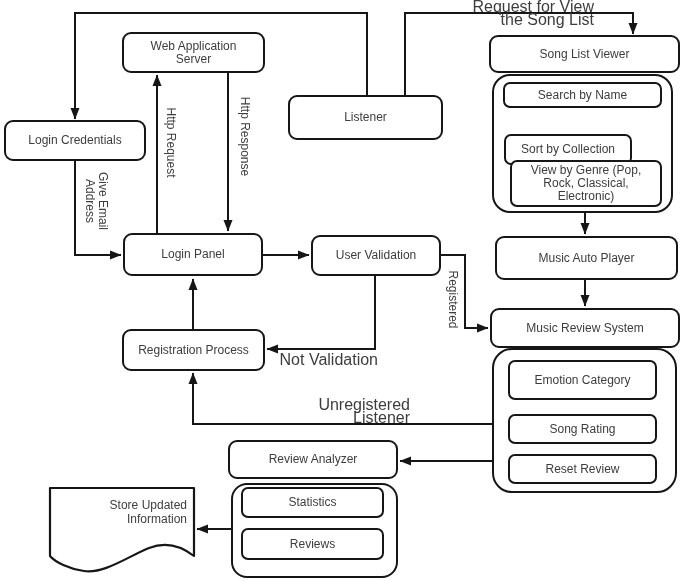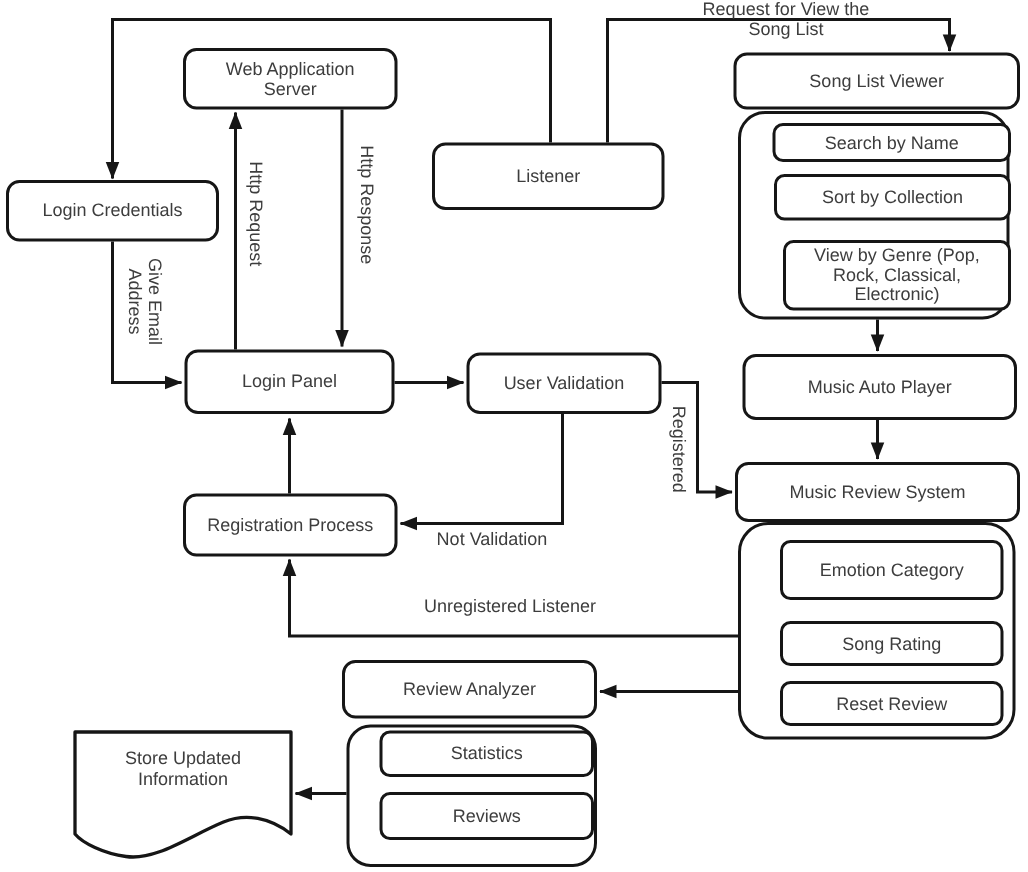--- a/index.html
+++ b/index.html
@@ -12,31 +12,31 @@
   .node {
     position:absolute; box-sizing:border-box; background:#ffffff;
     border:2px solid #161616; border-radius:9px;
     display:flex; align-items:center; justify-content:center;
     text-align:center; font-size:12px; line-height:13px; padding:2px 10px;
   }
   .container-node {
     position:absolute; box-sizing:border-box; background:#ffffff;
     border:2px solid #161616; border-radius:18px;
   }
-  .inner { border-radius:7px;margin-left:12px; }
+  .inner { border-radius:7px; }
   .elabel {
-    position:absolute; font-size:12px; line-height:13px; text-align:center;
+    position:absolute; font-size:16px; line-height:13px; text-align:right;
     white-space:normal;
   }
   .vlabel {
     position:absolute; font-size:12px; line-height:13px; text-align:center;
     transform:rotate(90deg);
   }
   .doc-text {
-    position:absolute; font-size:12px; line-height:14px; text-align:center;
+    position:absolute; font-size:12px; line-height:14px; text-align:right;
   }
 </style>
 </head>
 <body>
 
 <div class="stage">
 
   <svg class="edges-layer" width="685" height="581" viewBox="0 0 685 581" xmlns="http://www.w3.org/2000/svg">
     <defs>
       <marker id="arr" markerUnits="userSpaceOnUse" markerWidth="13" markerHeight="11" refX="11.5" refY="5" orient="auto">
@@ -71,21 +71,21 @@
   <div class="node" style="left:122px; top:32px; width:143px; height:41px; padding:0 15px;">Web Application Server</div>
 
   <div class="node" style="left:4px; top:120px; width:142px; height:41px;">Login Credentials</div>
 
   <div class="node" style="left:288px; top:95px; width:155px; height:45px;">Listener</div>
 
   <div class="node" style="left:489px; top:35px; width:191px; height:38px;">Song List Viewer</div>
 
   <div class="node inner" style="left:503px; top:82px; width:159px; height:26px;">Search by Name</div>
 
-  <div class="node inner" style="left:504px; top:116px; width:158px; height:31px;">Sort by Collection</div>
+  <div class="node inner" style="left:504px; top:134px; width:128px; height:31px;">Sort by Collection</div>
 
   <div class="node inner" style="left:510px; top:160px; width:152px; height:47px; padding:16px 12px;">View by Genre (Pop, Rock, Classical, Electronic)</div>
 
   <div class="node" style="left:123px; top:233px; width:140px; height:43px;">Login Panel</div>
 
   <div class="node" style="left:311px; top:235px; width:130px; height:41px;">User Validation</div>
 
   <div class="node" style="left:490px; top:308px; width:190px; height:40px;">Music Review System</div>
 
   <div class="node" style="left:495px; top:236px; width:183px; height:44px;">Music Auto Player</div>

